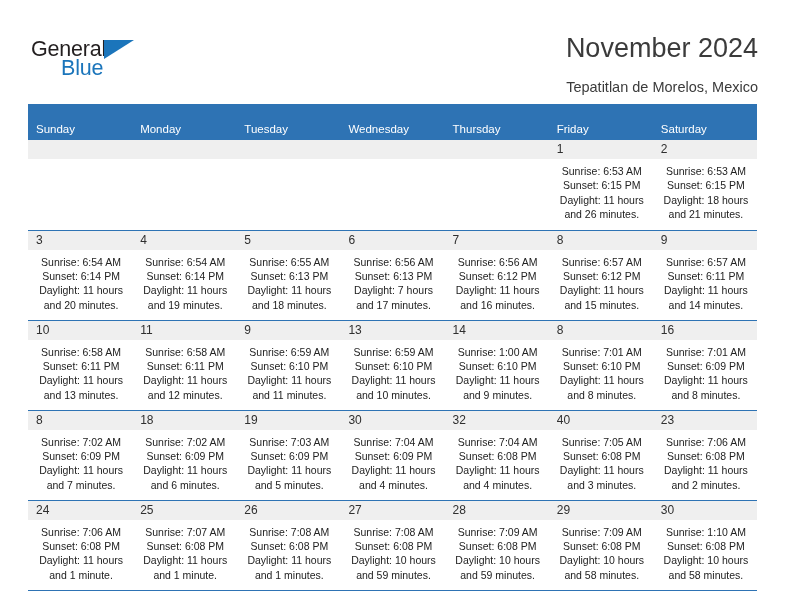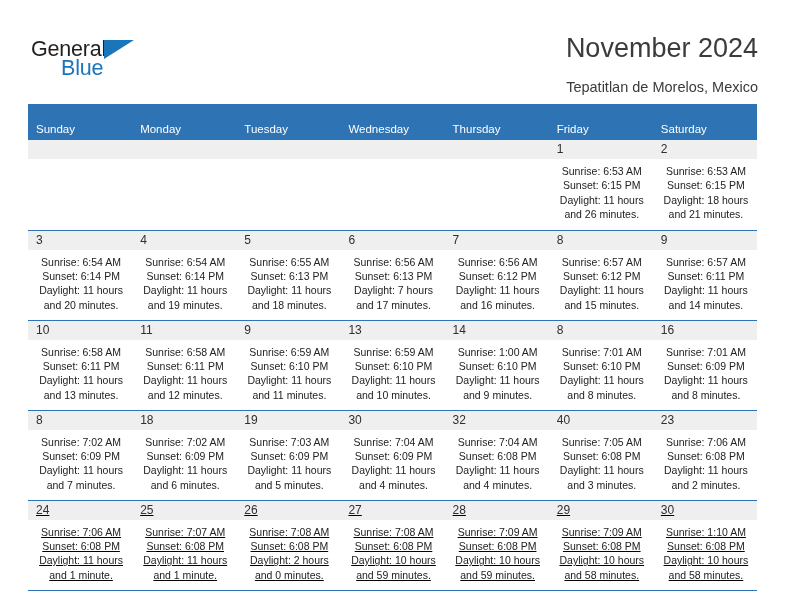--- a/index.html
+++ b/index.html
@@ -111,21 +111,20 @@
     border-top: 1.5px solid #2e73b4;
     height: 90px;
     box-sizing: border-box;
     background: #ffffff;
   }
   .cal tr.week:first-of-type td {
     border-top: none;
   }
   .cal tr.week.last td {
     border-bottom: 1.5px solid #2e73b4;
-    text-decoration: underline;
   }
   .daynum {
     background: #efefef;
     font-size: 12px;
     color: #2f2f2f;
     padding: 3px 0 3px 8px;
     height: 19px;
     box-sizing: border-box;
     line-height: 13px;
   }
@@ -396,21 +395,21 @@
               <div>Sunrise: 7:07 AM</div>
               <div>Sunset: 6:08 PM</div>
               <div class="dl">Daylight: 11 hours and 1 minute.</div>
             </div>
           </td>
           <td>
             <div class="daynum">26</div>
             <div class="info">
               <div>Sunrise: 7:08 AM</div>
               <div>Sunset: 6:08 PM</div>
-              <div class="dl">Daylight: 2 hours and 0 minutes.</div>
+              <div class="dl">Daylight: 11 hours and 1 minutes.</div>
             </div>
           </td>
           <td>
             <div class="daynum">27</div>
             <div class="info">
               <div>Sunrise: 7:08 AM</div>
               <div>Sunset: 6:08 PM</div>
               <div class="dl">Daylight: 10 hours and 59 minutes.</div>
             </div>
           </td>

